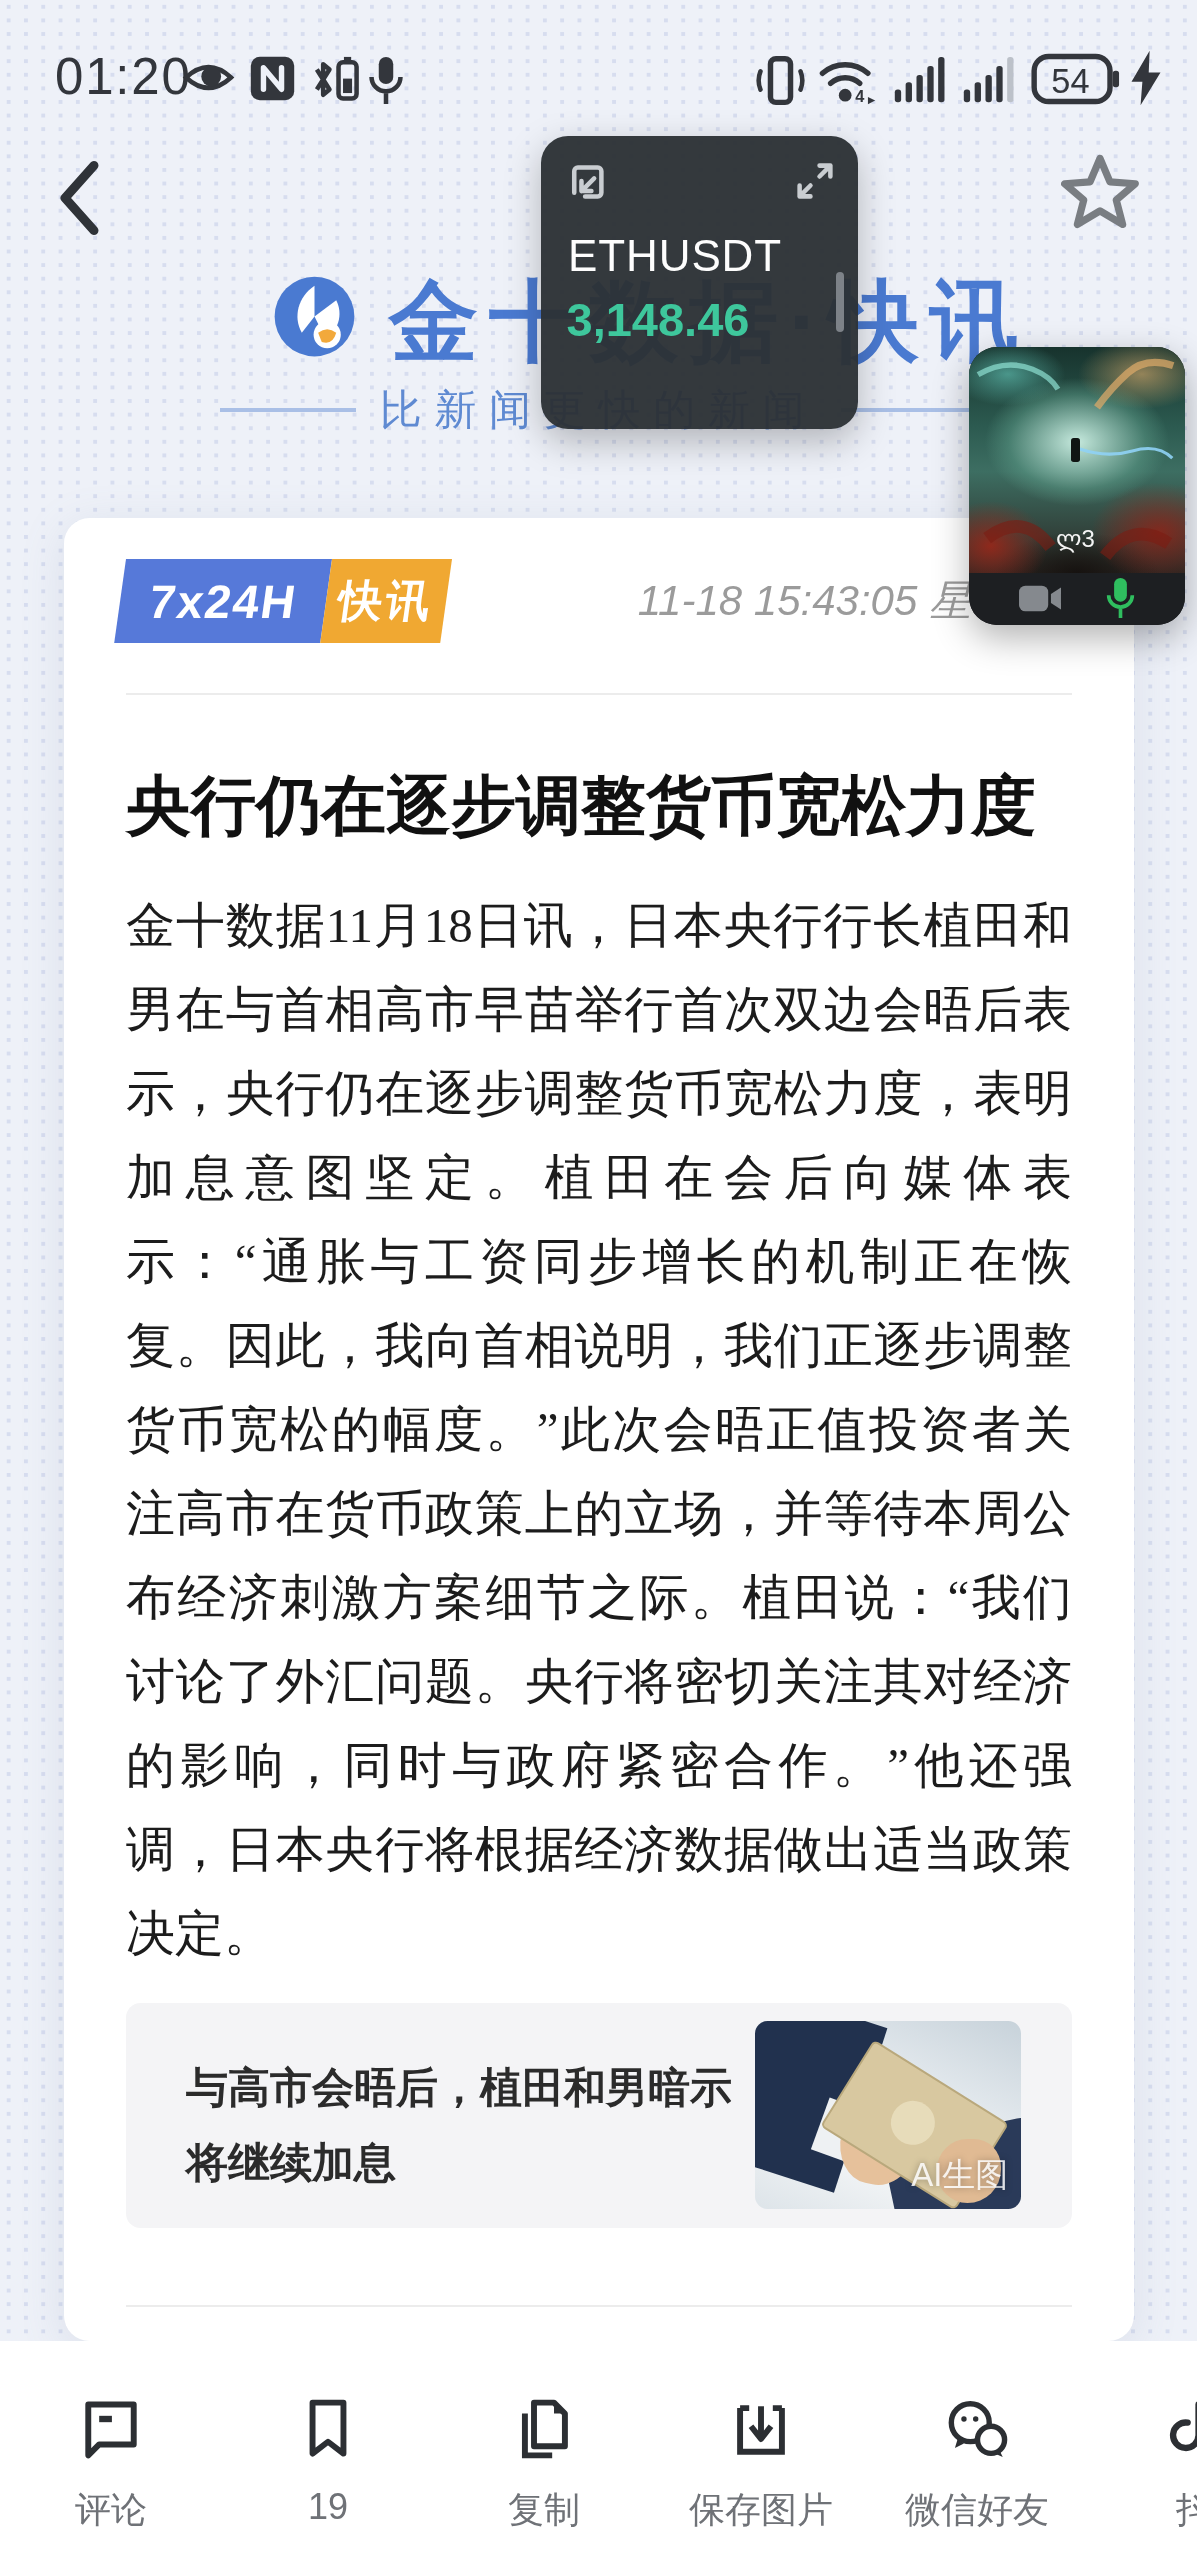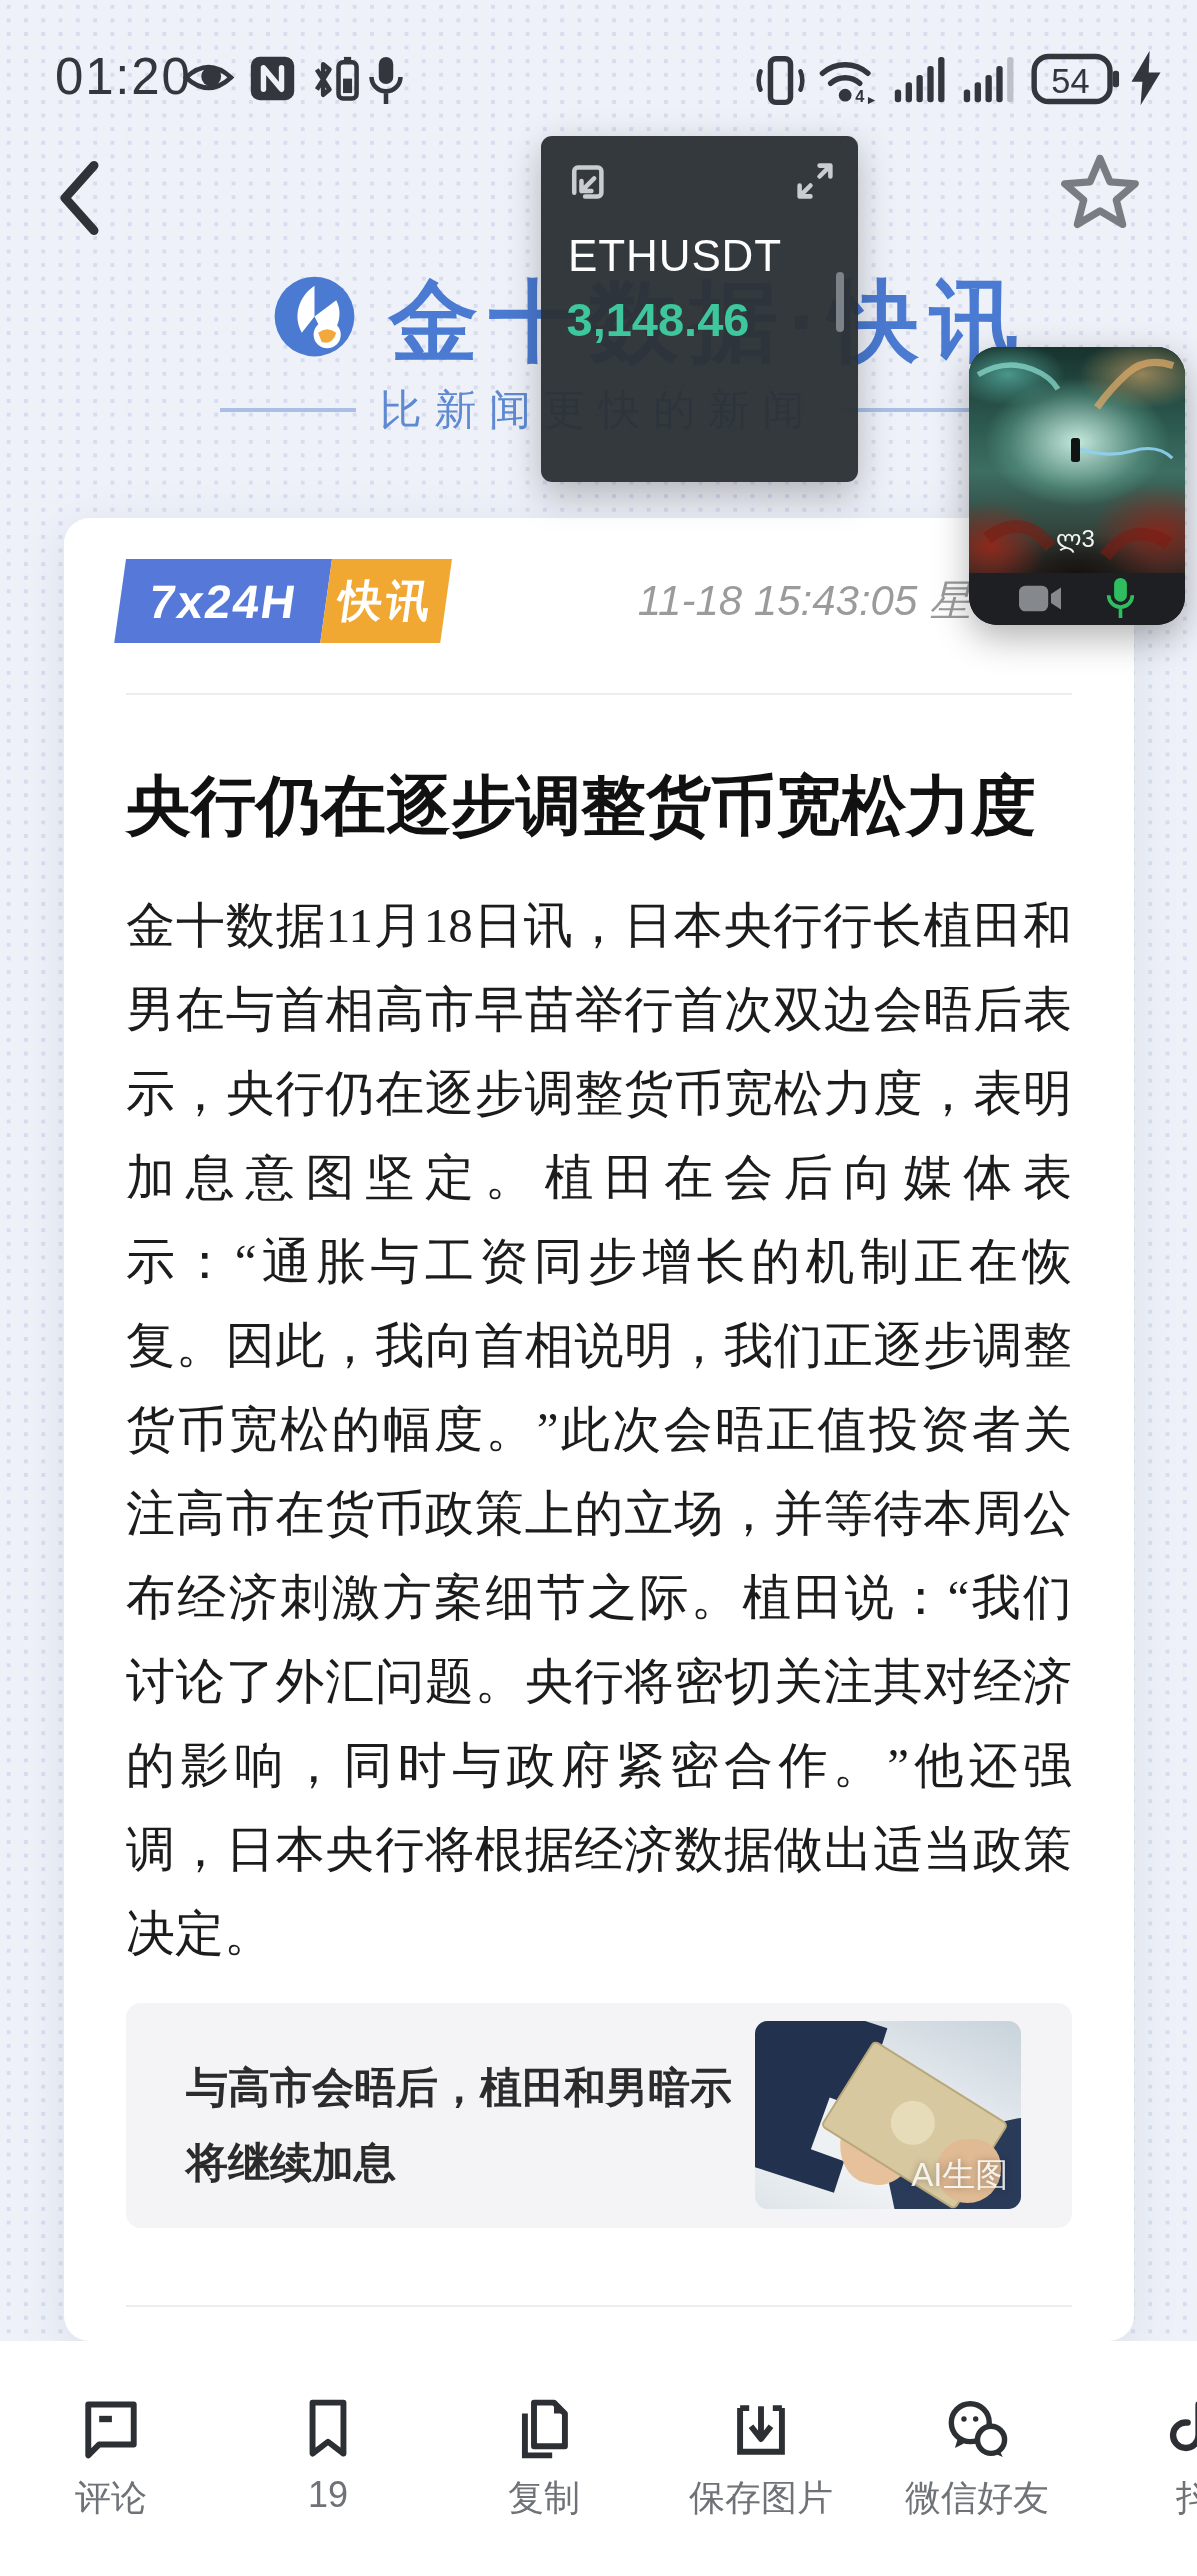--- a/index.html
+++ b/index.html
@@ -56,21 +56,21 @@
   .cuff{left:64px;top:82px;width:42px;height:55px;background:#eef1f3;transform:rotate(20deg);}
   .hand{left:87px;top:64px;width:78px;height:100px;background:#e6c19b;border-radius:40% 55% 50% 45%;transform:rotate(12deg);}
   .hand2{left:182px;top:118px;width:64px;height:64px;background:#e0ba93;border-radius:50% 45% 55% 50%;}
   .note{left:80px;top:53px;width:155px;height:98px;background:#d8c8a0;border:2.7px solid #b9a87c;
         transform:rotate(32deg);border-radius:5.5px;}
   .note-circ{left:53px;top:25.5px;width:44px;height:44px;background:#e7dcba;border-radius:50%;}
   .rel-mark{right:12.7px;bottom:11px;font-size:33px;color:rgba(255,255,255,.85);
             text-shadow:0 0 7.3px rgba(0,0,0,.35);}
 
   
-  .eth{left:541px;top:136px;width:317px;height:346px;border-radius:11px;
+  .eth{left:541px;top:136px;width:317px;height:293px;border-radius:27px;
        background:rgba(44,49,53,.96);z-index:50;box-shadow:0 12.7px 36px rgba(0,0,0,.25);}
   .eth-sym{left:27px;top:95px;font-size:44px;color:#fdfdfd;letter-spacing:0.9px;}
   .eth-price{left:25.5px;top:156px;font-size:47px;font-weight:700;color:#3ec79c;}
   .eth-brand{left:0;top:226px;width:100%;display:flex;justify-content:center;align-items:center;
              gap:7.3px;color:#9aa0a6;font-size:38px;font-weight:700;}
   .eth-scroll{left:295px;top:136px;width:8.2px;height:60px;border-radius:4.5px;background:#7d8288;}
 
   
   .pip{left:969px;top:347px;width:216px;height:278px;border-radius:28px;overflow:hidden;
        background:#131518;z-index:60;box-shadow:0 12.7px 36px rgba(0,0,0,.3);}
@@ -84,21 +84,21 @@
       radial-gradient(109px 55px at 50% 100%,rgba(20,16,14,.9),rgba(0,0,0,0) 75%),
       linear-gradient(180deg,#17332d 0%,#2c5a50 35%,#3d6e62 55%,#2a2622 100%);}
   .pip-figure{left:102px;top:91px;width:9px;height:24px;background:#101513;border-radius:2.7px;}
   .pip-bar{left:0;top:226px;width:216px;height:53px;background:#1d1f22;display:flex;
            align-items:center;justify-content:space-around;padding:0 27px;box-sizing:border-box;}
   .pip-mark{left:87px;top:178px;color:#fff;font-size:24px;opacity:.95;}
 
   
   .footer{left:0;top:2341px;width:1197px;height:235px;background:#ffffff;z-index:20;}
   .tool-item{top:58px;width:146px;text-align:center;}
-  .tool-label{display:block;margin-top:12px;font-size:36px;color:#6f7277;white-space:nowrap;}
+  .tool-label{display:block;margin-top:24px;font-size:36px;color:#6f7277;white-space:nowrap;}
 </style>
 </head>
 <body>
 
 <div class="abs time">01:20</div>
 
 <span class="abs sb-ico" style="left:182px">
   <svg width="53" height="45" viewBox="0 0 58 50">
       <path d="M4 25 Q29 2 54 25 Q29 48 4 25 Z" fill="none" stroke="#33363c" stroke-width="5"></path>
       <circle cx="32" cy="24" r="11" fill="#33363c"></circle>

